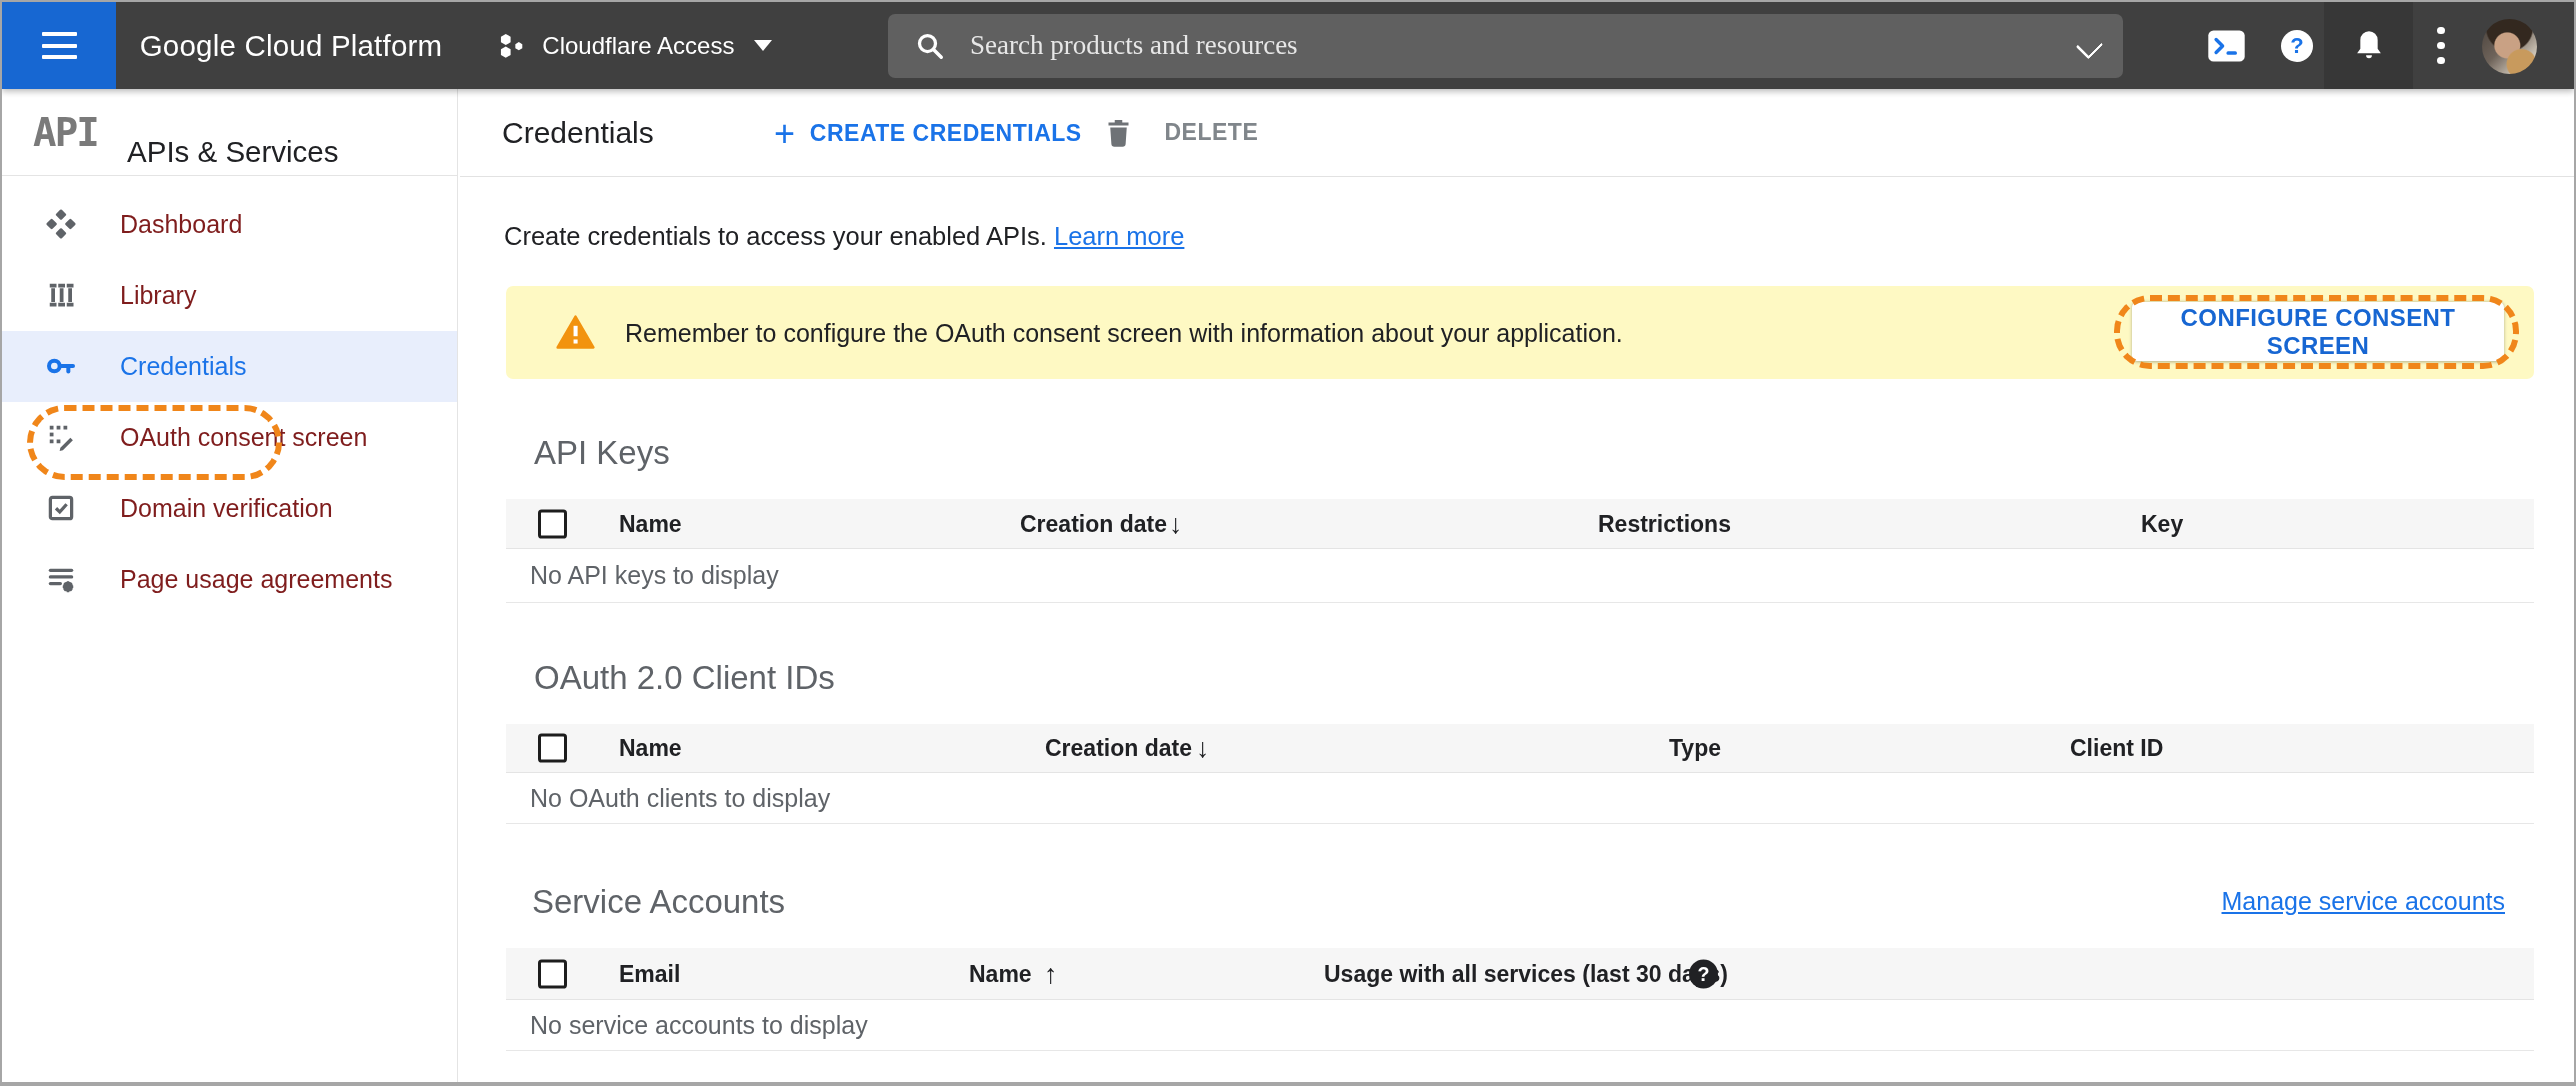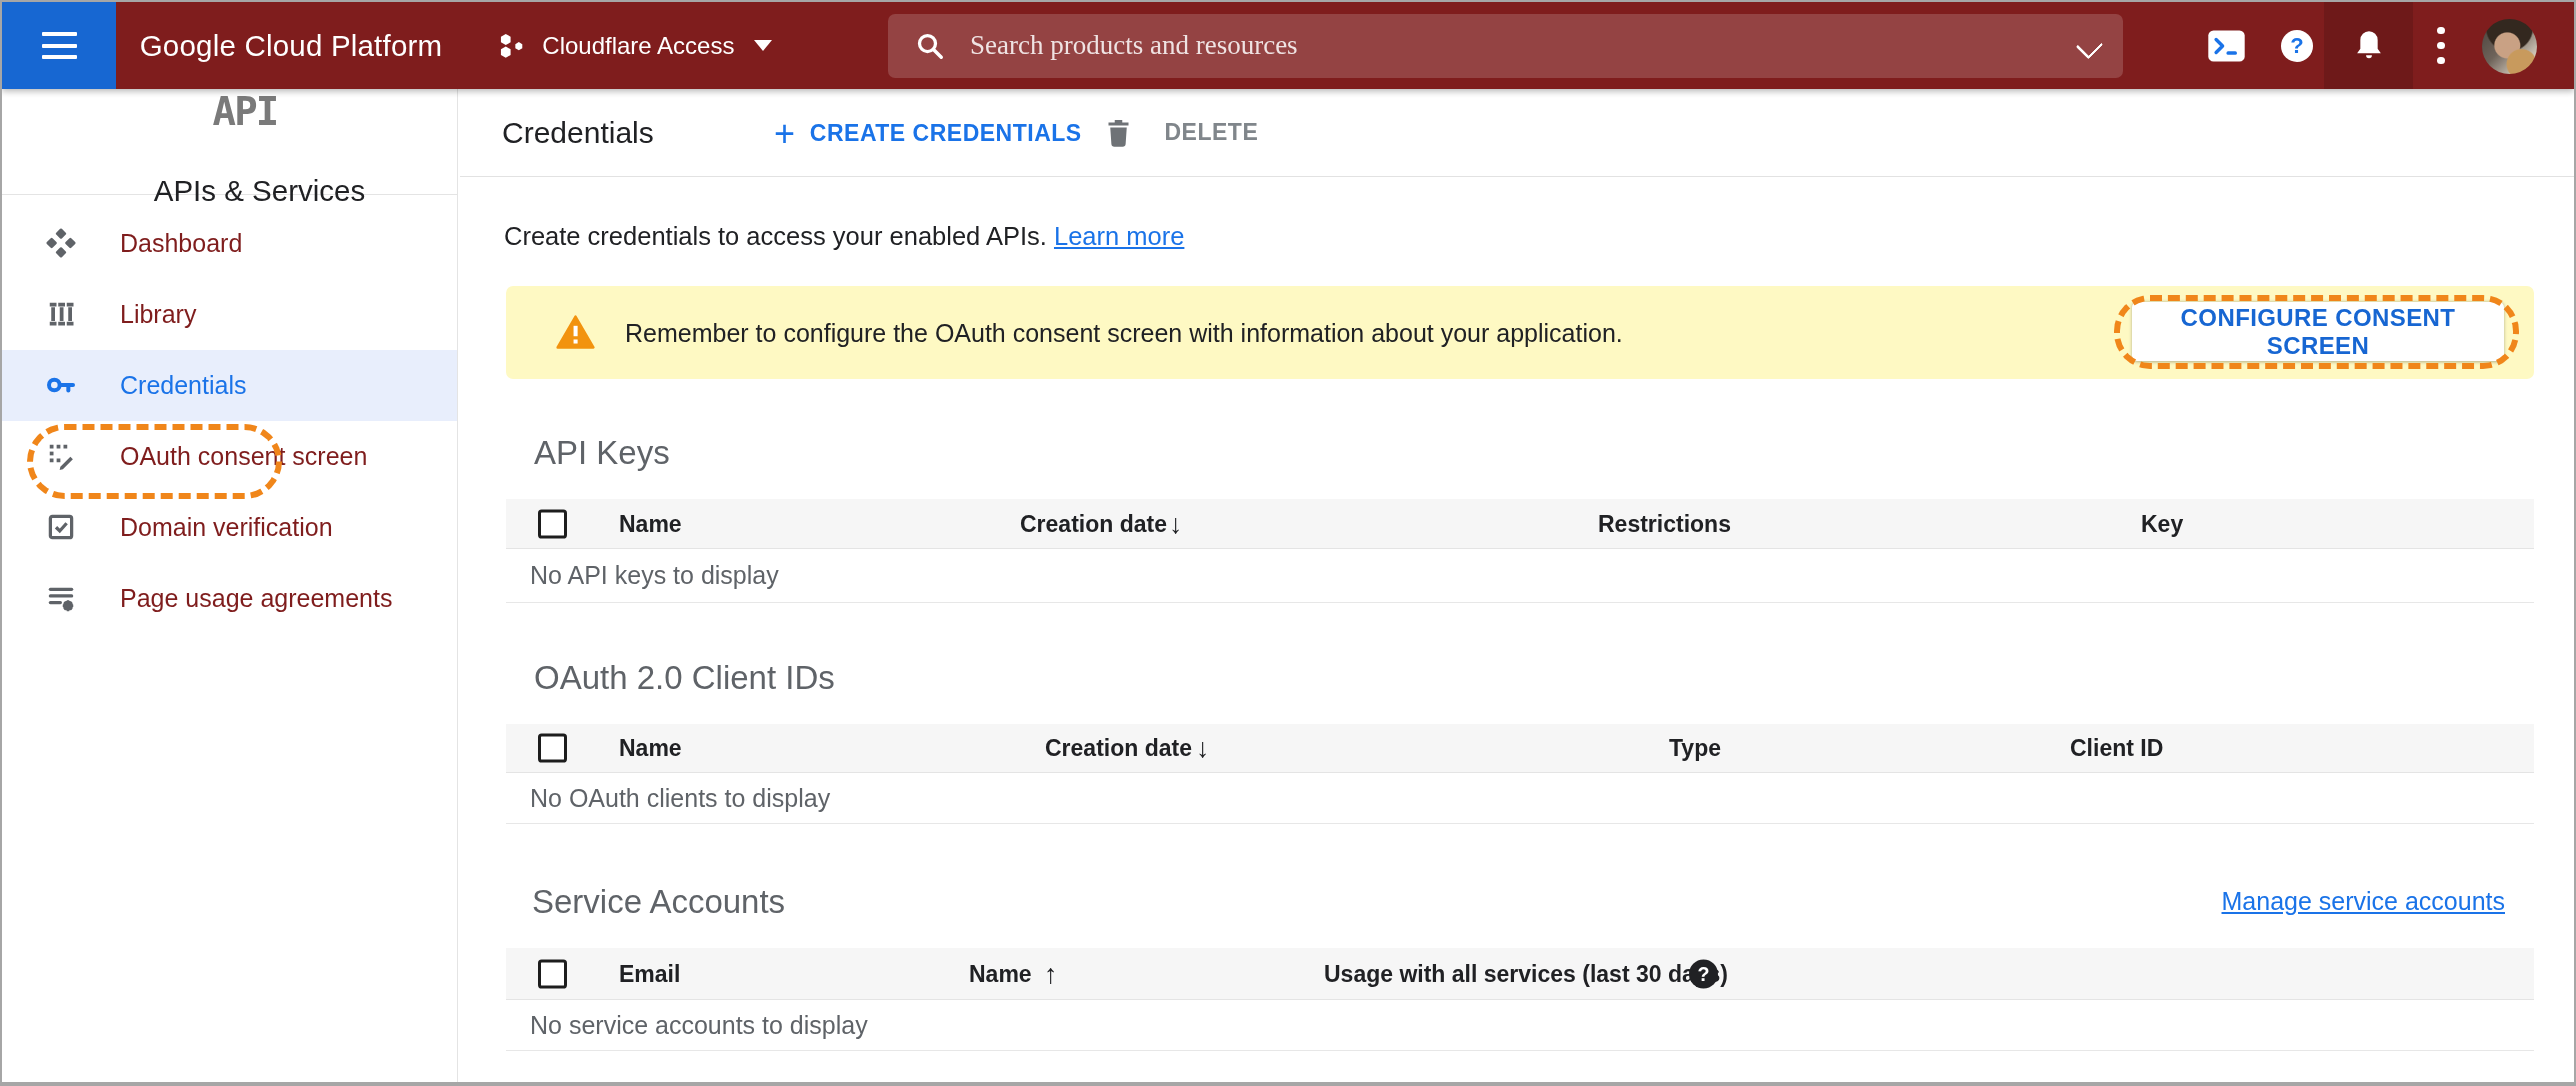--- a/index.html
+++ b/index.html
@@ -4,21 +4,21 @@
 <style>
   html,body{margin:0;padding:0;background:#ffffff;}
   *{box-sizing:border-box;}
   #frame{
     position:relative;width:2576px;height:1086px;
     border:2.7px solid #a6a6a6;border-bottom-width:4.5px;
     background:#fff;overflow:hidden;
     font-family:"Liberation Sans",sans-serif;color:#202124;
   }
   
-  #topbar{position:absolute;left:0;top:0;right:0;height:87px;background:#7f1d1d;z-index:10;
+  #topbar{position:absolute;left:0;top:0;right:0;height:87px;background:#404040;z-index:10;
           box-shadow:0 2.7px 6.3px rgba(0,0,0,.28);}
   #menu-box{position:absolute;left:0;top:0;width:114px;height:87px;background:#1767d2;
             display:flex;align-items:center;justify-content:center;cursor:pointer;}
   .hamburger{display:flex;flex-direction:column;gap:7.1px;}
   .hamburger i{display:block;width:35px;height:4px;background:#fff;border-radius:0.9px;}
   #logo{position:absolute;left:118px;top:0;height:87px;display:flex;align-items:center;
         padding-left:19.7px;color:#fff;font-size:29.5px;letter-spacing:0.2px;white-space:nowrap;}
   #project{position:absolute;left:497px;top:0;height:87px;display:flex;align-items:center;gap:14.3px;cursor:pointer;}
   #project .pname{color:#fff;font-size:24px;white-space:nowrap;}
   .caret-down{width:0;height:0;border-left:9.8px solid transparent;border-right:9.8px solid transparent;
@@ -40,21 +40,21 @@
   .kebab i{width:7.1px;height:7.1px;border-radius:50%;background:#fff;display:block;}
   #avatar{position:absolute;left:2480px;top:17px;width:55px;height:55px;border-radius:50%;cursor:pointer;
     background:
       radial-gradient(circle at 72% 82%, #c89a5d 0 24%, rgba(0,0,0,0) 26%),
       radial-gradient(circle at 46% 48%, #c9a184 0 30%, rgba(0,0,0,0) 33%),
       radial-gradient(circle at 50% 16%, #33281f 0 42%, rgba(0,0,0,0) 45%),
       linear-gradient(135deg,#47403a 0%,#6e635a 45%,#cfc6b8 80%,#e8e2d6 100%);}
   
   #sidebar{position:absolute;left:0;top:87px;bottom:0;width:456px;background:#fff;
            border-right:1.8px solid #e4e4e4;z-index:2;}
-  #sb-header{height:106px;border-bottom:1.8px solid #e4e4e4;display:flex;align-items:center;padding-left:31px;flex-direction:column;}
+  #sb-header{height:87px;border-bottom:1.8px solid #e4e4e4;display:flex;align-items:center;padding-left:31px;}
   #api-glyph{font-family:"DejaVu Sans Mono","Liberation Mono",monospace;font-weight:bold;
              font-size:39px;color:#7a7a7a;letter-spacing:-1.8px;}
   #sb-title{margin-left:29px;font-size:29.5px;color:#202124;margin-top:40px;}
   #sb-items{padding-top:12.5px;position:relative;}
   .sb-item{height:71px;display:flex;align-items:center;padding-left:43px;cursor:pointer;}
   .sb-item .ic{width:32px;height:32px;display:flex;align-items:center;justify-content:center;}
   .sb-item .lbl{margin-left:43px;font-size:25px;color:#7f1d1d;white-space:nowrap;}
   .sb-item.active{background:#e8eefc;}
   .sb-item.active .lbl{color:#1a73e8;}
   #cred-annotation{position:absolute;left:25px;top:229px;width:255px;height:75px;

